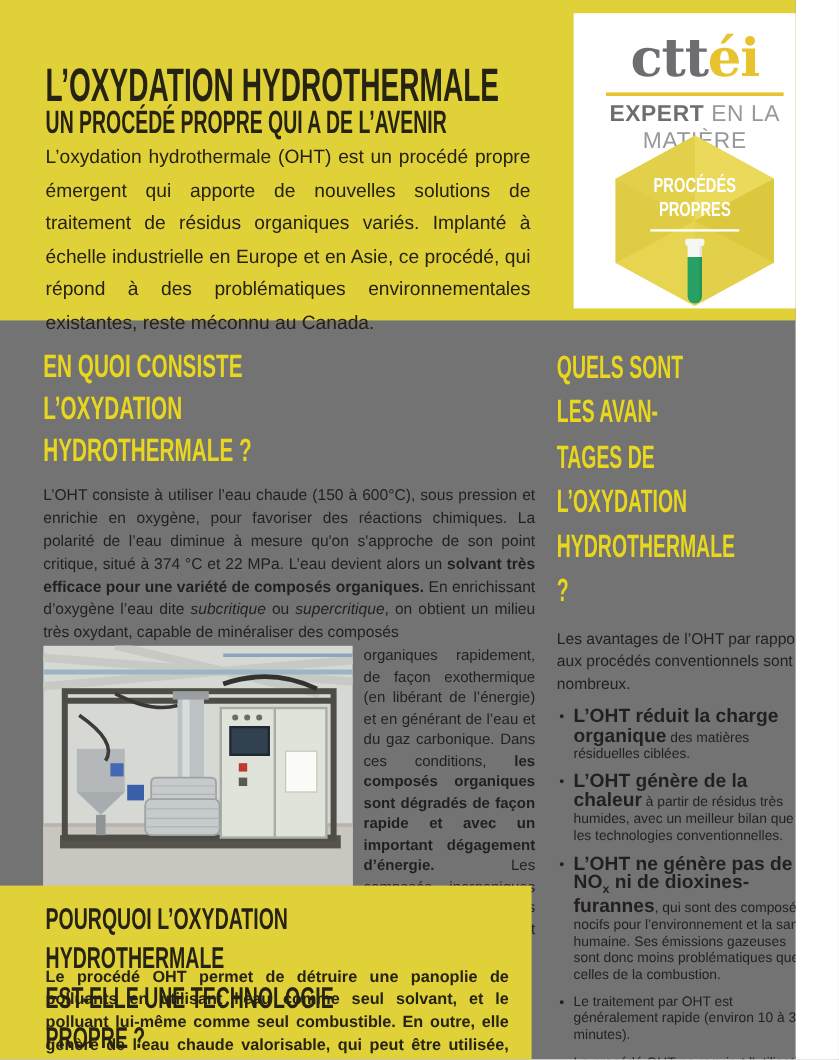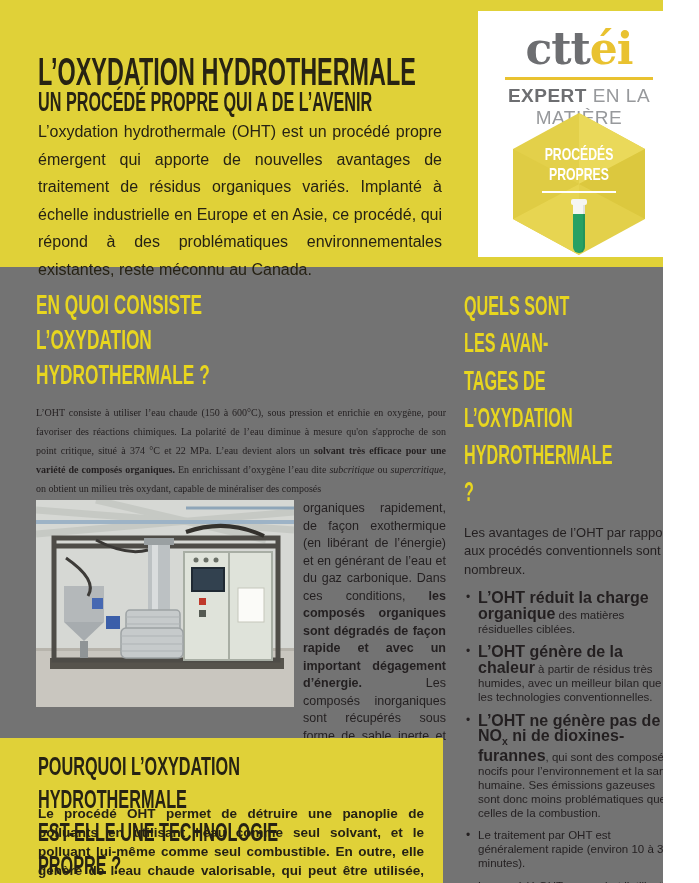--- a/index.html
+++ b/index.html
@@ -32,21 +32,21 @@
   .badge-rule{position:absolute;left:38px;top:80px;width:74px;height:2px;background:#ffffff;}
   .tube{position:absolute;left:67px;top:88px;width:16px;height:54px;}
   .tube .rim{width:16px;height:6px;background:#f6f6f2;border-radius:2px;}
   .tube .body{width:12px;height:48px;margin:0 auto;border-radius:0 0 6px 6px;
               background:linear-gradient(#f6f6f2 0 9px,#27a163 9px);
               box-shadow:inset -2px 0 0 rgba(0,0,0,.08);}
 
   
   .left-col{position:absolute;left:36px;top:288px;width:410px;}
   .h-yellow{color:#e8d61f;font-size:27px;transform:scaleX(.64);margin:0 0 10px 0;}
-  .body-par{font-size:10px;line-height:19px;text-align:justify;margin:0;font-family:Liberation Serif, serif;}
+  .body-par{font-size:13px;line-height:19px;text-align:justify;margin:0;}
   .photo-row{display:flex;gap:9px;margin-top:2px;}
   .photo{flex:none;width:258px;height:207px;margin:0;}
   .photo svg{display:block;}
   .narrow-par{font-size:12.5px;line-height:17.5px;text-align:justify;margin:0;flex:1;}
   .caption-tick{width:45px;height:5px;background:#e8d61f;margin:8px 0 5px 0;}
   .caption{font-size:13.5px;font-weight:700;line-height:1.25;margin:0;width:260px;}
 
   
   .right-col{position:absolute;left:464px;top:288px;width:214px;}
   .h-yellow-r{color:#e8d61f;font-size:27px;transform:scaleX(.60);line-height:1.38;margin:0 0 12px 0;}
@@ -66,21 +66,21 @@
   .why-par b{font-weight:800;}
 </style>
 </head>
 <body>
 
 <div class="page">
 
   <header class="banner">
     <h1 class="cond page-title">L’OXYDATION HYDROTHERMALE</h1>
     <h2 class="cond page-subtitle">UN PROCÉDÉ PROPRE QUI A DE L’AVENIR</h2>
-    <p class="intro-par">L’oxydation hydrothermale (OHT) est un procédé propre émergent qui apporte de nouvelles avantages de traitement de résidus organiques variés. Implanté à échelle industrielle en Europe et en Asie, ce procédé, qui répond à des problématiques environnementales existantes, reste méconnu au Canada.</p>
+    <p class="intro-par">L’oxydation hydrothermale (OHT) est un procédé propre émergent qui apporte de nouvelles solutions de traitement de résidus organiques variés. Implanté à échelle industrielle en Europe et en Asie, ce procédé, qui répond à des problématiques environnementales existantes, reste méconnu au Canada.</p>
 
     <div class="logo-box">
       <div class="cttei"><span>ctt</span><span class="yel">éi</span></div>
       <div class="logo-rule"></div>
       <div class="tagline"><b>EXPERT</b><span> EN LA MATIÈRE</span></div>
 
       <div class="badge-wrap">
         <svg width="150" height="146" viewBox="0 0 150 146">
           <polygon points="75,2 141,38 141,108 75,144 9,108 9,38" fill="#e3d04a"></polygon>
           <polygon points="75,2 141,38 75,73" fill="#ead95a"></polygon>

